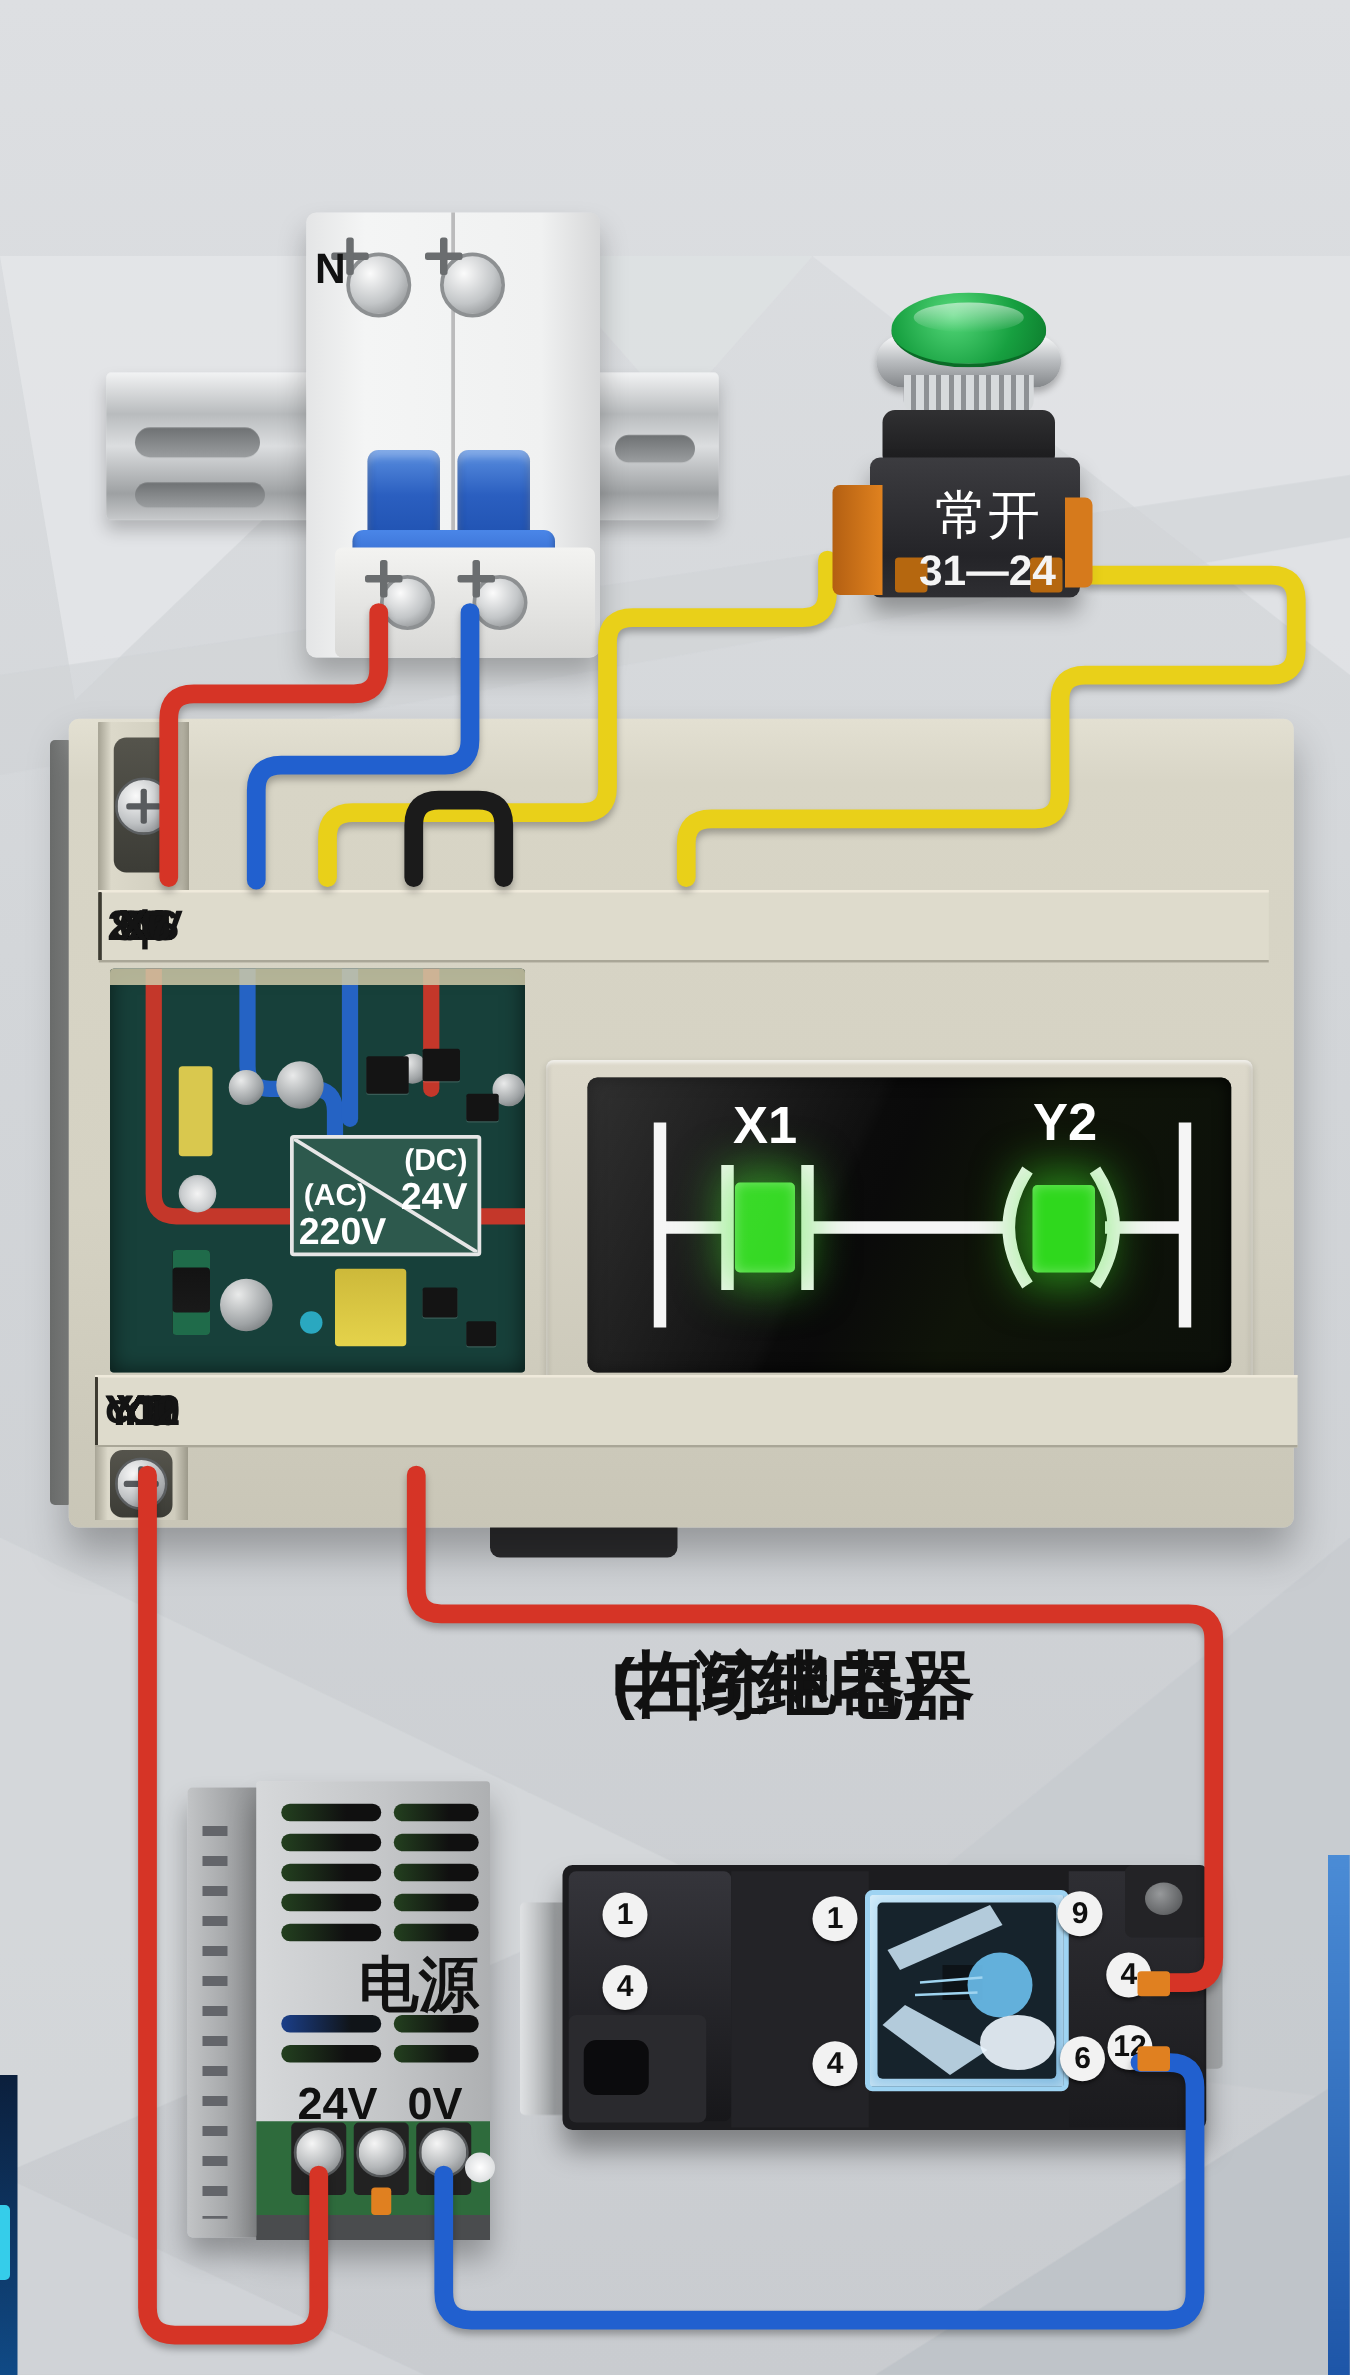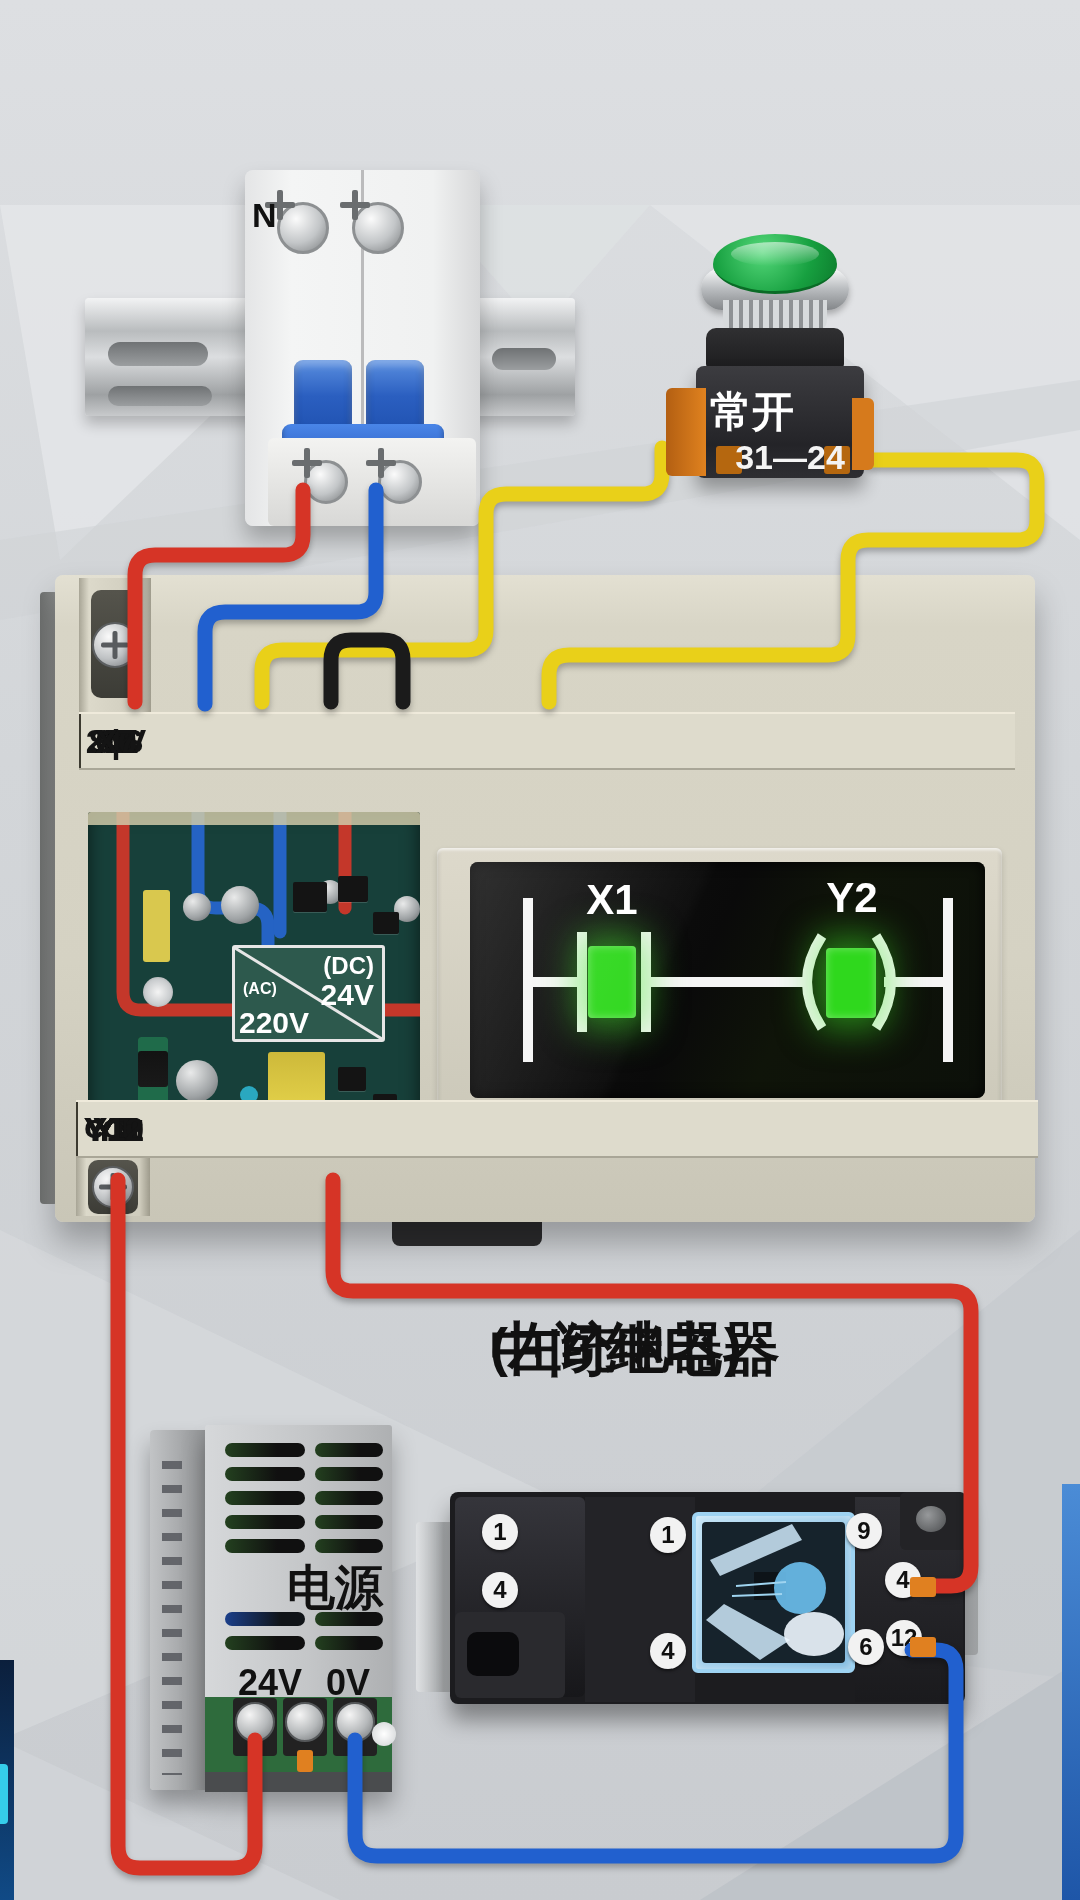--- a/index.html
+++ b/index.html
@@ -71,21 +71,21 @@
   .pb-collar{left:706px;top:328px;width:138px;height:46px;border-radius:10px;
     background:linear-gradient(180deg,#303032,#1a1a1c);}
   .pb-body{left:696px;top:366px;width:168px;height:112px;border-radius:8px;
     background:linear-gradient(180deg,#3c3c40,#242428 70%,#2e2e32);
     box-shadow:0 12px 18px rgba(0,0,0,.32);}
   .pb-orange-l{left:666px;top:388px;width:40px;height:88px;border-radius:6px 0 0 6px;
     background:linear-gradient(90deg,#b35f12,#e0821f);}
   .pb-orange-r{left:852px;top:398px;width:22px;height:72px;border-radius:0 6px 6px 0;background:#d67a1c;}
   .pb-tab1{left:716px;top:446px;width:26px;height:28px;background:#b5670f;border-radius:3px;}
   .pb-tab2{left:824px;top:446px;width:26px;height:28px;background:#b5670f;border-radius:3px;}
-  .pb-label{left:710px;top:384px;width:160px;color:#fff;font-size:42px;font-weight:700;z-index:2;}
+  .pb-label{left:710px;top:384px;width:160px;text-align:center;color:#fff;font-size:42px;font-weight:400;z-index:2;}
   .pb-terms{left:700px;top:438px;width:180px;text-align:center;color:#f4f4f4;font-size:34px;font-weight:700;z-index:2;}
 
   
   .plc{left:55px;top:575px;width:980px;height:647px;z-index:10;border-radius:8px;
     background:linear-gradient(180deg,#e3e0d2 0,#d8d5c6 8%,#d5d2c3 60%,#c9c6b7 100%);
     box-shadow:0 20px 32px rgba(0,0,0,.28);}
   .plc-side{left:40px;top:592px;width:18px;height:612px;background:linear-gradient(90deg,#6f7170,#8d8f8e);z-index:9;border-radius:4px;}
   .plc-clip{left:392px;top:1216px;width:150px;height:30px;background:#2c2c2e;border-radius:0 0 8px 8px;z-index:9;}
 
   .trow{display:flex;}
@@ -113,21 +113,21 @@
   .labels-bottom{left:21px;top:525px;width:962px;height:58px;background:#dedbcc;
     border-top:2px solid #efeadb;border-bottom:2px solid #a9a697;}
   .labels-bottom .tlabel{width:74px;}
   .tlabel{position:relative;height:100%;display:flex;align-items:center;justify-content:center;
     color:#141414;font-size:34px;font-weight:700;border-left:2px solid rgba(60,58,48,.5);}
   .tlabel:first-child{border-left:none;}
   .labels-bottom .tlabel:nth-child(1),.labels-bottom .tlabel:nth-child(10){font-size:26px;letter-spacing:-1px;}
 
   
   .pcb{left:33px;top:200px;width:332px;height:323px;background:#17403a;border-radius:3px;
-    box-shadow:inset 0 0 18px rgba(0,0,0,.6);overflow:hidden;margin-top:37px;}
+    box-shadow:inset 0 0 18px rgba(0,0,0,.6);overflow:hidden;}
   .pcb-strip{left:0;top:0;width:332px;height:13px;background:#cfc9a8;opacity:.85;}
   .cmp{border-radius:3px;}
   .cap{border-radius:50%;background:radial-gradient(circle at 35% 30%,#e9eaea,#9fa3a5 60%,#5f6365);}
   .ic{background:#141414;border-radius:2px;box-shadow:0 1px 0 rgba(255,255,255,.15);}
   .conv-box{left:144px;top:133px;width:153px;height:97px;background:#2d594d;
     border:3px solid #e6e6e6;border-radius:3px;z-index:3;}
   .conv-box svg{position:absolute;left:0;top:0;}
   .conv-t{color:#fff;white-space:nowrap;}
 
   
@@ -332,21 +332,21 @@
       <div class="cap" style="left:152px;top:274px;width:18px;height:18px;background:#2aa8c0;"></div>
       <div class="ic" style="left:250px;top:255px;width:28px;height:24px;"></div>
       <div class="ic" style="left:285px;top:282px;width:24px;height:20px;"></div>
 
       <div class="conv-box">
         <svg width="147" height="91" viewBox="0 0 147 91">
             <line x1="0" y1="0" x2="147" y2="91" stroke="#e6e6e6" stroke-width="3"></line>
           </svg>
         <span class="conv-t" style="right:8px;top:4px;font-size:24px;font-weight:600;">(DC)</span>
         <span class="conv-t" style="right:8px;top:30px;font-size:30px;font-weight:800;">24V</span>
-        <span class="conv-t" style="left:8px;top:32px;font-size:16px;font-weight:600;">(AC)</span>
+        <span class="conv-t" style="left:8px;top:32px;font-size:24px;font-weight:600;">(AC)</span>
         <span class="conv-t" style="left:4px;top:58px;font-size:30px;font-weight:800;">220V</span>
       </div>
     </div>
 
     <div class="disp-frame">
       <div class="screen">
         <svg width="515" height="236" viewBox="0 0 515 236" style="position:absolute;left:0;top:0;">
           <g stroke="#f5f5f5" stroke-width="10" fill="none">
             <path d="M58,36 V200"></path>
             <path d="M478,36 V200"></path>

